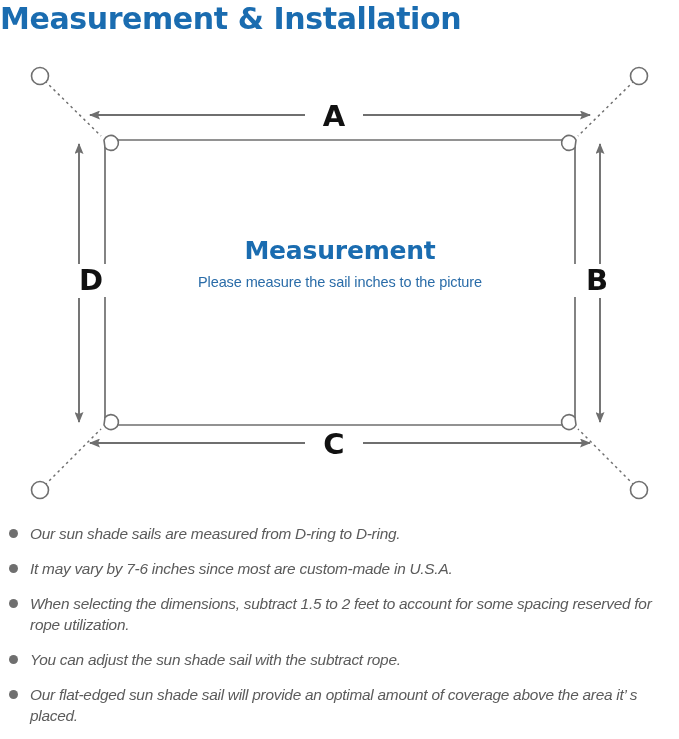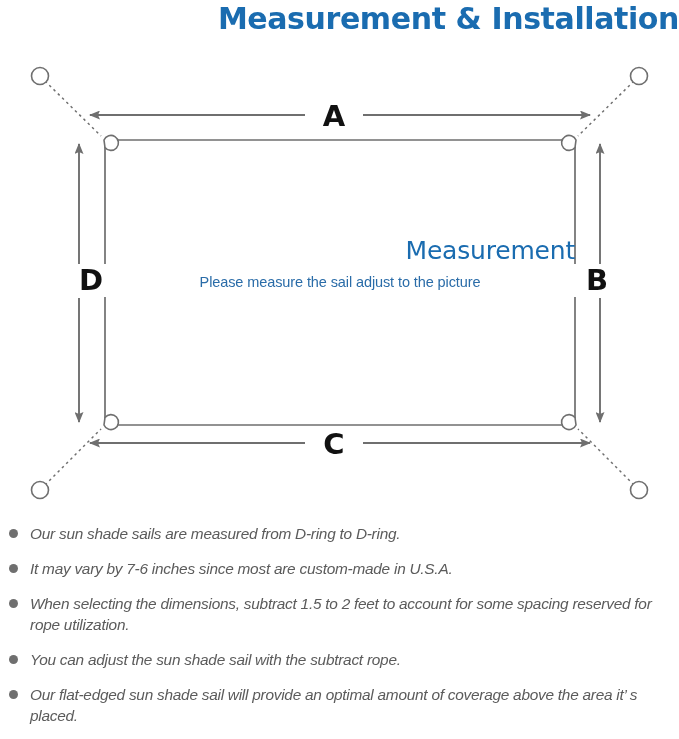--- a/index.html
+++ b/index.html
@@ -15,21 +15,21 @@
     font-family: "Liberation Sans", sans-serif;
     color: #4a4a4a;
     overflow: hidden;
   }
 
   #page-title {
     position: absolute;
     top: 0px;
     left: 0;
     width: 679px;
-    text-align: right;
+    text-align: left;
     font-family: "DejaVu Sans", sans-serif;
     font-size: 30px;
     font-weight: bold;
     letter-spacing: -0.4px;
     color: #1a6cb0;
     line-height: 38px;
     white-space: nowrap;
   }
 
   
@@ -65,25 +65,24 @@
   #center-text-block {
     position: absolute;
     left: 105px;
     top: 190px;
     width: 470px;
     text-align: center;
   }
   #center-heading {
     font-family: "DejaVu Sans", sans-serif;
     font-size: 25px;
-    font-weight: normal;
+    font-weight: bold;
     color: #1a6cb0;
     line-height: 32px;
     letter-spacing: -0.2px;
-    text-align: right;
   }
   #center-subheading {
     font-family: "Liberation Sans", sans-serif;
     font-size: 14.5px;
     font-weight: normal;
     color: #2a6ca8;
     line-height: 22px;
     margin-top: 4px;
     letter-spacing: -0.1px;
   }
@@ -177,21 +176,21 @@
     </g>
   </svg>
 
   <div class="dim-letter" id="dim-label-a">A</div>
   <div class="dim-letter" id="dim-label-b">B</div>
   <div class="dim-letter" id="dim-label-c">C</div>
   <div class="dim-letter" id="dim-label-d">D</div>
 
   <div id="center-text-block">
     <div id="center-heading">Measurement</div>
-    <div id="center-subheading">Please measure the sail adjust to the picture</div>
+    <div id="center-subheading">Please measure the sail inches to the picture</div>
   </div>
 </div>
 
 <ul id="notes-list">
   <li class="note-item">
     <span class="note-bullet"></span>
     <span>Our sun shade sails are measured from D-ring to D-ring.</span>
   </li>
   <li class="note-item">
     <span class="note-bullet"></span>

